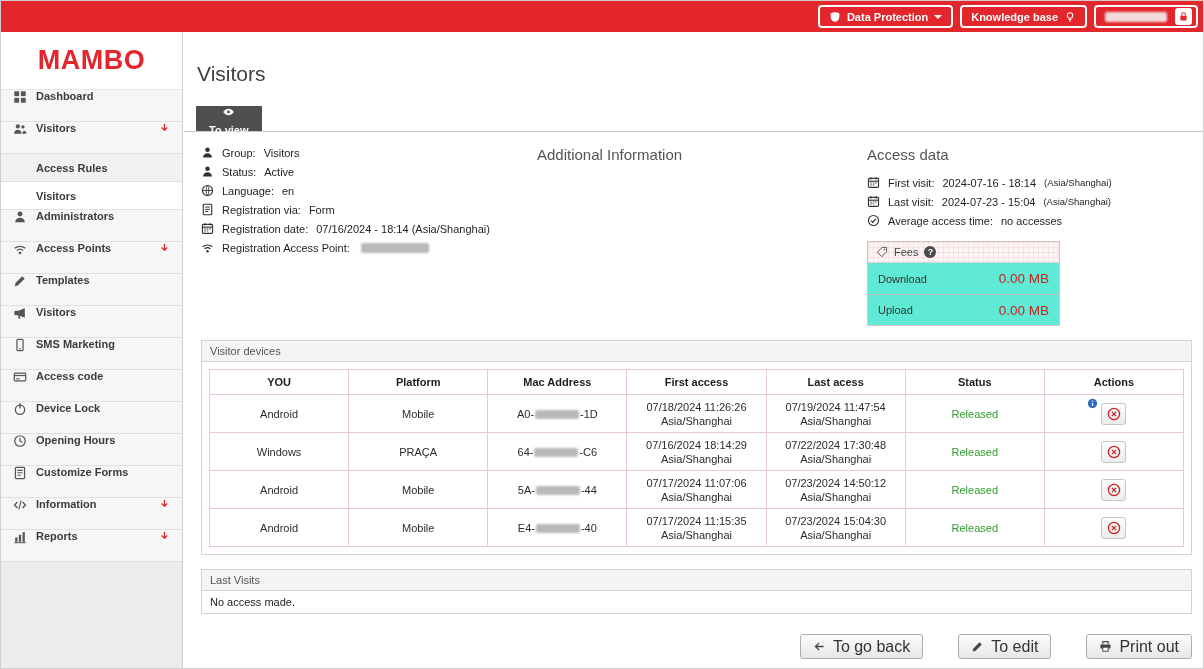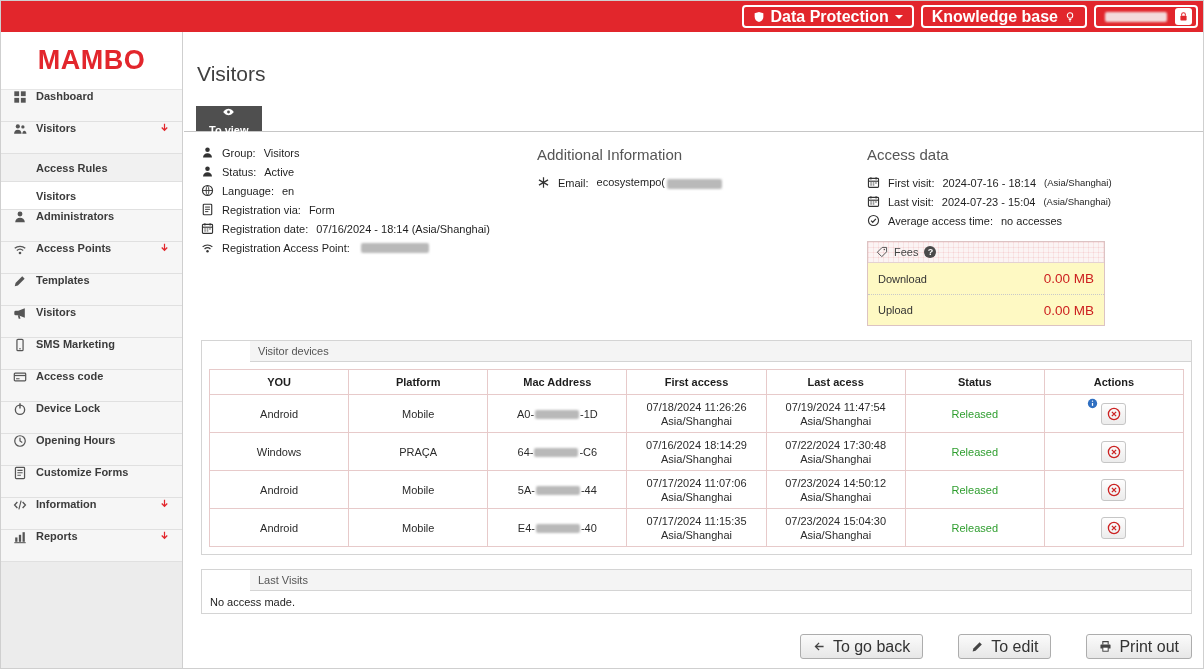--- a/index.html
+++ b/index.html
@@ -4,21 +4,21 @@
 <style>
   *{margin:0;padding:0;box-sizing:border-box;}
   html,body{width:1204px;height:669px;}
   body{font-family:"Liberation Sans",sans-serif;background:#fff;position:relative;overflow:hidden;border:1px solid #cfcfcf;}
 
   .ic{display:inline-block;width:13px;height:13px;flex:none;}
   .ic svg{width:100%;height:100%;display:block;}
 
   
   .topbar{position:absolute;top:0;left:0;width:100%;height:31px;background:#e2262c;display:flex;align-items:center;justify-content:flex-end;gap:7px;padding:0 5px;z-index:5;}
-  .tb-btn{display:inline-flex;align-items:center;gap:6px;height:23px;padding:0 9px;background:transparent;border:2px solid #fff;border-radius:4px;color:#fff;font-size:16px;font-weight:bold;font-family:inherit;cursor:pointer;}
+  .tb-btn{display:inline-flex;align-items:center;gap:6px;height:23px;padding:0 9px;background:transparent;border:2px solid #fff;border-radius:4px;color:#fff;font-size:11px;font-weight:bold;font-family:inherit;cursor:pointer;}
   .tb-btn .ic{width:12px;height:12px;color:#fff;}
   .caret{width:0;height:0;border-left:4px solid transparent;border-right:4px solid transparent;border-top:4px solid #fff;}
   .user-chip{padding:0 4px 0 9px;gap:8px;}
   .lock-box{width:17px;height:17px;background:#fff;border-radius:3px;display:inline-flex;align-items:center;justify-content:center;}
   .lock-box .ic{width:11px;height:11px;color:#e2262c;}
   .redact{display:inline-block;height:10px;width:60px;border-radius:2px;background:#b9b9b9;filter:blur(1.2px);vertical-align:middle;}
   .redact.onred{background:#f3dadb;width:62px;}
   .redact.mac{width:44px;height:9px;margin:0 1px;}
   .redact.mail{width:55px;margin-left:2px;}
   .redact.ap{width:68px;margin-left:3px;}
@@ -39,30 +39,30 @@
   .tab{display:inline-flex;align-items:center;gap:6px;background:#4f4f4f;color:#fff;font-size:11px;font-weight:bold;padding:0 13px;height:25px;cursor:pointer;flex-direction:column;}
   .tab .ic{width:15px;height:12px;color:#fff;}
   .content{padding:14px 11px 0 17px;}
 
   .info-grid{display:grid;grid-template-columns:336px 330px 1fr;align-items:start;}
   .info-row{display:flex;align-items:center;gap:8px;margin-bottom:6px;font-size:11px;color:#1f1f1f;}
   .info-row .ic{color:#333;}
   h2.sec{font-size:15px;font-weight:400;color:#555;margin-bottom:13px;}
   .tz{font-size:9.5px;}
 
-  .fees{width:238px;border:1px solid #dcc3c3;margin-top:14px;background:#fef9c3;}
+  .fees{width:193px;border:1px solid #dcc3c3;margin-top:14px;background:#5eead4;}
   .fees-head{height:21px;display:flex;align-items:center;gap:6px;padding:0 8px;font-size:11px;color:#444;border-bottom:1px solid #e4d2d2;background-color:#fbf4f4;background-image:linear-gradient(rgba(226,38,44,.08) 1px,transparent 1px),linear-gradient(90deg,rgba(226,38,44,.08) 1px,transparent 1px);background-size:5px 5px;}
   .fees-head .ic{width:12px;height:12px;color:#555;}
   .qbadge{width:12px;height:12px;border-radius:50%;background:#4a4a4a;color:#fff;font-size:9px;font-weight:bold;display:inline-flex;align-items:center;justify-content:center;cursor:pointer;}
   .fees-row{display:flex;align-items:center;justify-content:space-between;padding:0 10px;height:31px;font-size:11px;color:#333;}
   .fees-row + .fees-row{border-top:1px dotted #c9c9c9;}
   .fees-row .amount{color:#cc1f1f;font-size:13.5px;}
 
   .box{border:1px solid #d4d4d4;margin-top:14px;background:#fff;}
-  .box-head{background:#f4f4f4;border-bottom:1px solid #d4d4d4;padding:4px 8px;font-size:11px;color:#555;margin-left:48px;}
+  .box-head{background:#f4f4f4;border-bottom:1px solid #d4d4d4;padding:4px 8px;font-size:11px;color:#555;}
   .box-body{padding:7px;}
   table.devices{width:100%;border-collapse:collapse;table-layout:fixed;font-size:11px;color:#2b2b2b;}
   .devices th{border:1px solid #e7caca;font-weight:bold;padding:6px 2px;text-align:center;color:#1d1d1d;background:#fff;}
   .devices td{border:1px solid #e7caca;padding:4px 2px;text-align:center;height:38px;}
   .status-released{color:#2f9e2f;}
   .cell-sub{display:block;line-height:14px;}
   .act-cell{position:relative;}
   .x-btn{width:25px;height:22px;border:1px solid #c6c6c6;border-radius:3px;background:linear-gradient(#fefefe,#ececec);display:inline-flex;align-items:center;justify-content:center;color:#cc2222;cursor:pointer;}
   .x-btn .ic{width:14px;height:14px;}
   .info-badge{position:absolute;top:3px;left:calc(50% - 27px);width:11px;height:11px;cursor:pointer;}
@@ -343,29 +343,20 @@
                 <circle cx="8" cy="12.6" r="1.5" fill="currentColor"></circle>
               </svg>
             </span>
           <span>Registration Access Point:</span>
           <span class="redact ap"></span>
         </div>
       </div>
 
       <div>
         <h2 class="sec">Additional Information</h2>
-        <div class="info-row mail-row">
-          <span class="ic">
-              <svg viewBox="0 0 16 16" aria-hidden="true">
-                <path d="M8 1.5v13M2.4 4.8l11.2 6.4M13.6 4.8L2.4 11.2" stroke="currentColor" stroke-width="1.5"></path>
-              </svg>
-            </span>
-          <span>Email:</span>
-          <span><span>ecosystempo(</span><span class="redact mail"></span></span>
-        </div>
       </div>
 
       <div>
         <h2 class="sec">Access data</h2>
         <div class="info-row">
           <span class="ic">
               <svg viewBox="0 0 16 16" aria-hidden="true">
                 <rect x="1.8" y="3" width="12.4" height="11" rx="1" fill="none" stroke="currentColor" stroke-width="1.4"></rect>
                 <path d="M1.8 6.4h12.4" stroke="currentColor" stroke-width="1.4"></path>
                 <path d="M4.8 1.4v3M11.2 1.4v3" stroke="currentColor" stroke-width="1.4"></path>

